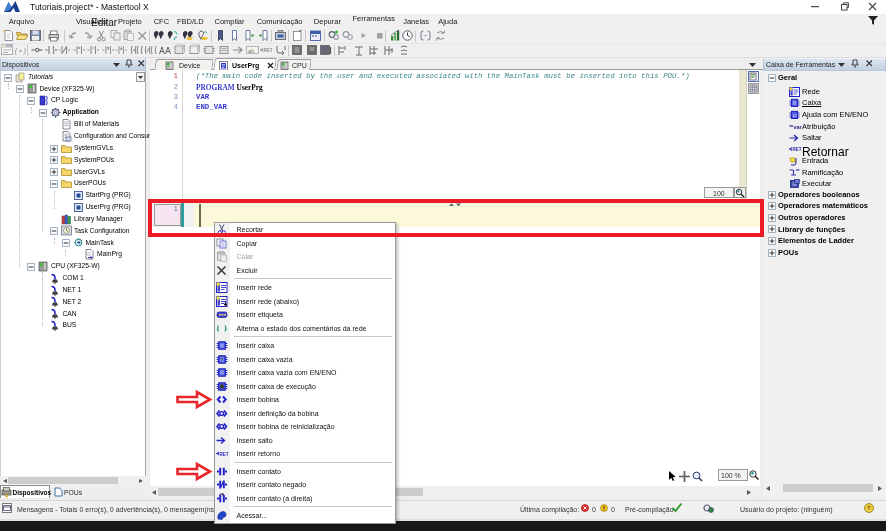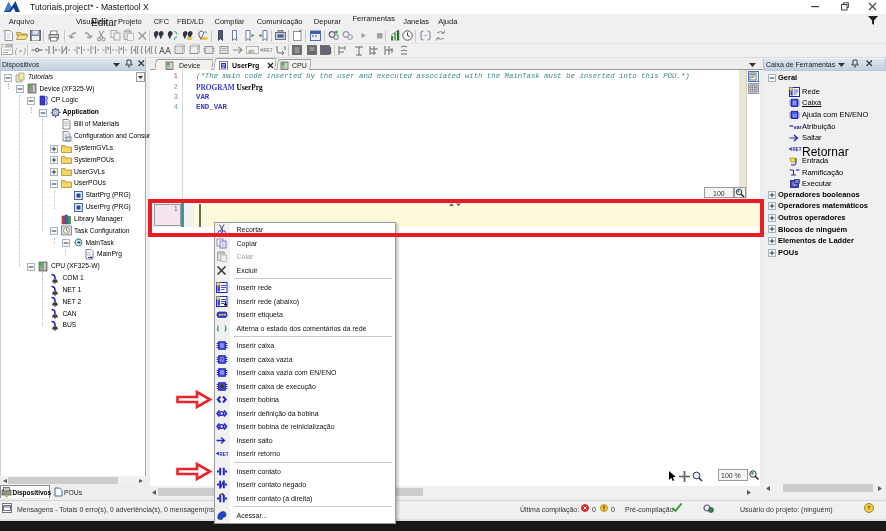--- a/index.html
+++ b/index.html
@@ -665,21 +665,21 @@
 <div class="txt" style="left:778px;top:202.4px;font-size:7.5px;font-weight:bold;color:#000;">Operadores matemáticos</div>
 <svg style="left:768px;top:213.7px;" width="8" height="8" viewBox="0 0 7 7">
       <rect x="0.5" y="0.5" width="6" height="6" fill="#fcfcfc" stroke="#9ab" stroke-width="0.8"></rect>
       <path d="M1.5 3.5 h4 M3.5 1.5 v4" stroke="#333" stroke-width="0.9"></path>
     </svg>
 <div class="txt" style="left:778px;top:214.0px;font-size:7.5px;font-weight:bold;color:#000;">Outros operadores</div>
 <svg style="left:768px;top:225.3px;" width="8" height="8" viewBox="0 0 7 7">
       <rect x="0.5" y="0.5" width="6" height="6" fill="#fcfcfc" stroke="#9ab" stroke-width="0.8"></rect>
       <path d="M1.5 3.5 h4 M3.5 1.5 v4" stroke="#333" stroke-width="0.9"></path>
     </svg>
-<div class="txt" style="left:778px;top:225.60000000000002px;font-size:7.5px;font-weight:bold;color:#000;">Blocos de ninguém</div>
+<div class="txt" style="left:778px;top:225.60000000000002px;font-size:7.5px;font-weight:bold;color:#000;">Library de funções</div>
 <svg style="left:768px;top:236.9px;" width="8" height="8" viewBox="0 0 7 7">
       <rect x="0.5" y="0.5" width="6" height="6" fill="#fcfcfc" stroke="#9ab" stroke-width="0.8"></rect>
       <path d="M1.5 3.5 h4 M3.5 1.5 v4" stroke="#333" stroke-width="0.9"></path>
     </svg>
 <div class="txt" style="left:778px;top:237.20000000000002px;font-size:7.5px;font-weight:bold;color:#000;">Elementos de Ladder</div>
 <svg style="left:768px;top:248.5px;" width="8" height="8" viewBox="0 0 7 7">
       <rect x="0.5" y="0.5" width="6" height="6" fill="#fcfcfc" stroke="#9ab" stroke-width="0.8"></rect>
       <path d="M1.5 3.5 h4 M3.5 1.5 v4" stroke="#333" stroke-width="0.9"></path>
     </svg>
 <div class="txt" style="left:778px;top:248.8px;font-size:7.5px;font-weight:bold;color:#000;">POUs</div>

